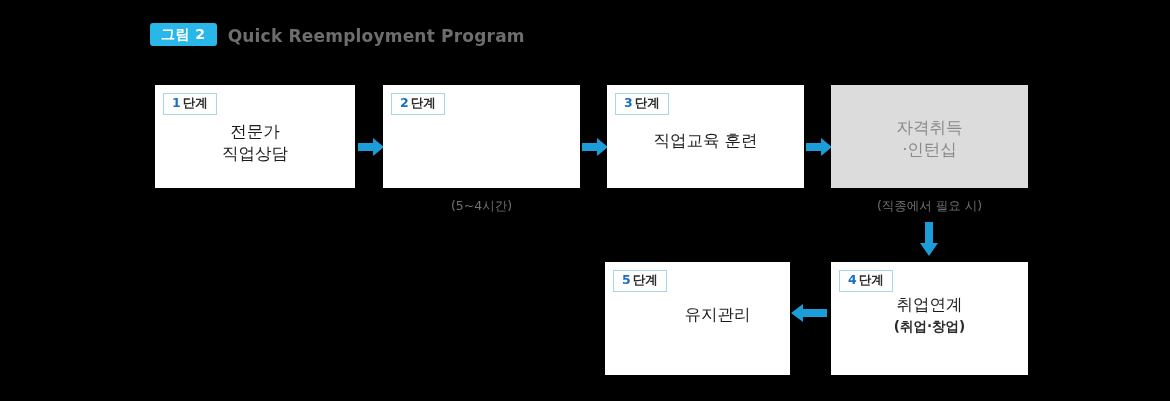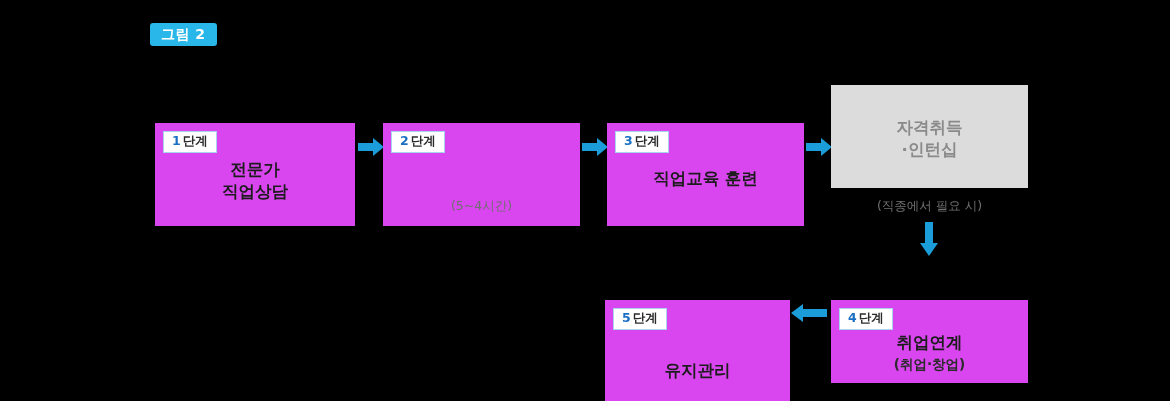--- a/index.html
+++ b/index.html
@@ -49,21 +49,21 @@
     font-weight: bold;
     letter-spacing: 0.2px;
     white-space: nowrap;
   }
 
   
   .node {
     position: absolute;
     box-sizing: border-box;
   }
-  .node.blue  { background: #d946ef; margin-top: 38px; }
+  .node.blue  { background: #ffffff; }
   .node.gray  { background: #dcdcdc; }
 
   .step-tag {
     position: absolute;
     left: 8px;
     top: 8px;
     background: #ffffff;
     border: 1px solid #a8d4ec;
     padding: 3px 8px 4px 8px;
     font-size: 12.5px;
@@ -83,21 +83,21 @@
   }
 
   .node-body {
     position: absolute;
     left: 0;
     width: 100%;
     text-align: center;
   }
   .node-title {
     font-size: 16.5px;
-    font-weight: bold;
+    font-weight: normal;
     color: #1c1c1c;
     line-height: 1.35;
     white-space: pre-line;
   }
   .node-title.muted {
     color: #8a8a8a;
   }
   .node-sub {
     font-size: 13.5px;
     font-weight: bold;
@@ -127,20 +127,21 @@
     display: block;
   }
 </style>
 </head>
 <body>
 
 <div class="stage">
 
   <div class="title-row">
     <span class="fig-badge">그림 2</span>
+    <span class="title-text">Quick Reemployment Program</span>
   </div>
 
   <div class="node blue" style="left:155px; top:85px; width:200px; height:103px;">
     <div class="step-tag">
       <span class="num">1</span><span class="unit">단계</span>
     </div>
     <div class="node-body" style="top:36px;">
       <div class="node-title">전문가
 직업상담</div>
     </div>
@@ -187,38 +188,38 @@
     </div>
   </div>
   <div class="caption" style="left:831px; top:198px; width:197px;">(직종에서 필요 시)</div>
 
   <div class="arrow-v" style="left:918px; top:222px; height:34px;">
     <svg width="22" height="34" viewBox="0 0 22 34" xmlns="http://www.w3.org/2000/svg">
       <path d="M7 0 H15 V21 H20 L11 34 L2 21 H7 Z" fill="#1a9dd9"></path>
     </svg>
   </div>
 
-  <div class="node blue" style="left:831px; top:262px; width:197px; height:83px;">
+  <div class="node blue" style="left:831px; top:262px; width:197px; height:113px;">
     <div class="step-tag">
       <span class="num">4</span><span class="unit">단계</span>
     </div>
     <div class="node-body" style="top:32px;">
       <div class="node-title">취업연계</div>
       <div class="node-sub">(취업·창업)</div>
     </div>
   </div>
 
   <div class="arrow-h" style="left:791px; top:302px; width:36px;">
     <svg width="36" height="22" viewBox="0 0 36 22" xmlns="http://www.w3.org/2000/svg">
       <path d="M36 7 H12 V2 L0 11 L12 20 V15 H36 Z" fill="#1a9dd9"></path>
     </svg>
   </div>
 
   <div class="node blue" style="left:605px; top:262px; width:185px; height:113px;">
     <div class="step-tag">
       <span class="num">5</span><span class="unit">단계</span>
     </div>
-    <div class="node-body" style="top:60px;">
+    <div class="node-body" style="top:42px;padding-left:20px;">
       <div class="node-title">유지관리</div>
     </div>
   </div>
 
 </div>
 
 </body></html>

